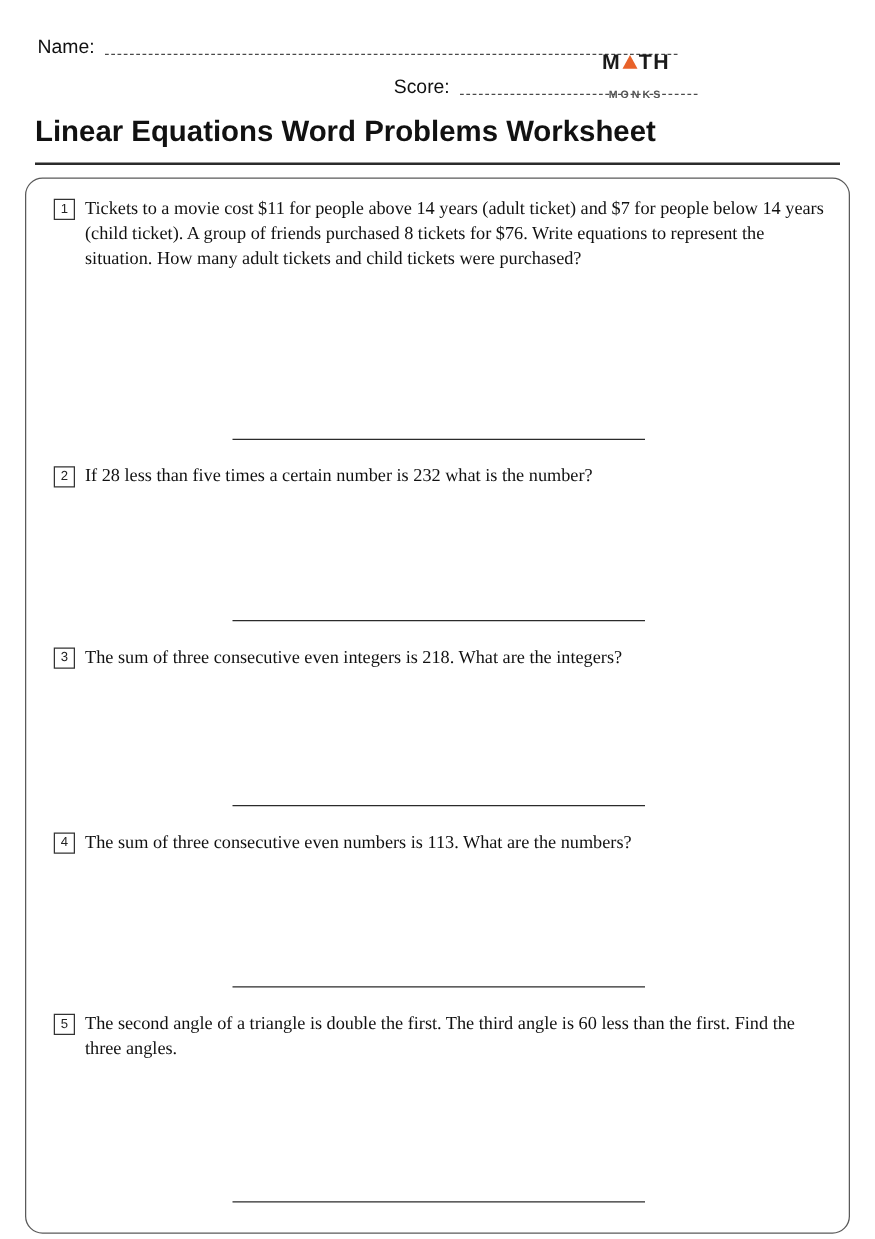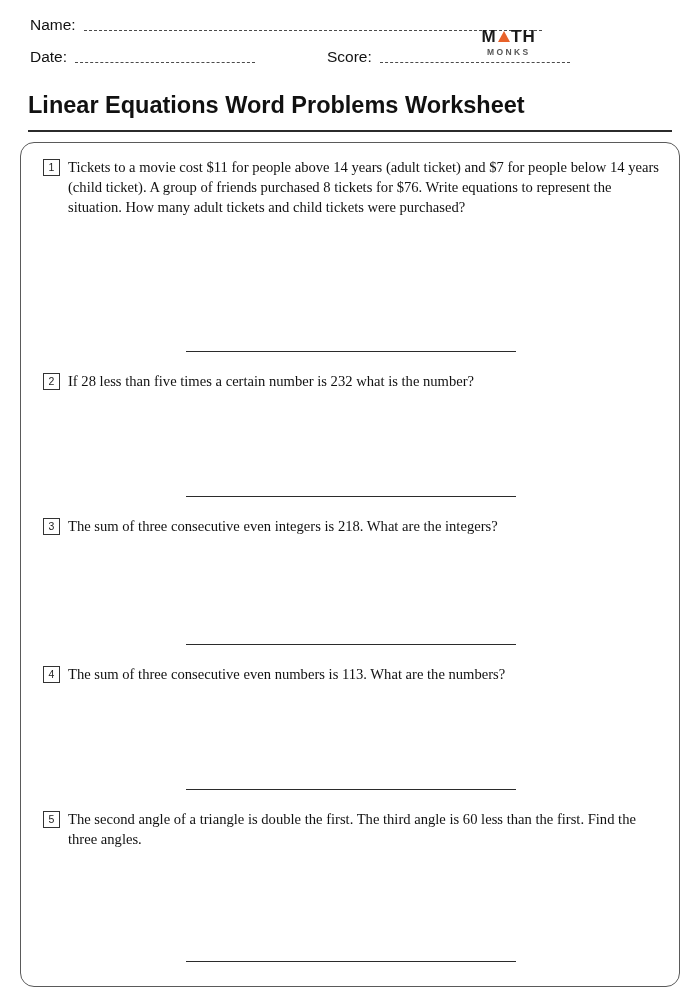--- a/index.html
+++ b/index.html
@@ -12,21 +12,21 @@
     height: 991px;
     position: relative;
     font-family: "Liberation Sans", sans-serif;
     color: #111111;
     overflow: hidden;
   }
 
   
   .header {
     position: absolute;
-    top: 0;
+    top: 13px;
     left: 0;
     width: 564px;
     height: 88px;
   }
   .field-row {
     position: absolute;
     display: flex;
     align-items: baseline;
   }
   .field-label {
@@ -41,21 +41,21 @@
     align-self: flex-end;
     margin-bottom: 3px;
   }
 
   #name-row { top: 16px; left: 30px; width: 540px; }
   #name-row .dash-line { width: 458px; }
 
   #date-row { top: 48px; left: 30px; width: 250px; }
   #date-row .dash-line { width: 180px; }
 
-  #score-row { top: 48px; left: 315px; width: 255px; margin-left: 12px; }
+  #score-row { top: 48px; left: 315px; width: 255px; }
   #score-row .dash-line { width: 190px; }
 
   
   .logo {
     position: absolute;
     top: 28px;
     right: 28px;
     text-align: center;
     line-height: 1;
   }
@@ -75,21 +75,21 @@
     border-right: 6px solid transparent;
     border-bottom: 11px solid #e8622a;
     margin: 0 1px;
     position: relative;
     top: 0px;
   }
   .logo-sub {
     font-size: 8.5px;
     letter-spacing: 2.4px;
     color: #555;
-    margin-top: 3px;
+    margin-top: 13px;
     font-weight: bold;
   }
 
   
   .title {
     position: absolute;
     top: 92px;
     left: 28px;
     width: 644px;
     font-size: 23.5px;
@@ -154,24 +154,20 @@
 </head>
 <body>
 
 <div class="header">
 
   <div class="field-row" id="name-row">
     <span class="field-label">Name:</span>
     <span class="dash-line"></span>
   </div>
 
-  <div class="field-row" id="date-row">
-    <span class="field-label">Date:</span>
-    <span class="dash-line"></span>
-  </div>
 
   <div class="field-row" id="score-row">
     <span class="field-label">Score:</span>
     <span class="dash-line"></span>
   </div>
 
   <div class="logo">
     <div class="logo-main">
       <span>M</span>
       <span class="logo-tri"></span>

